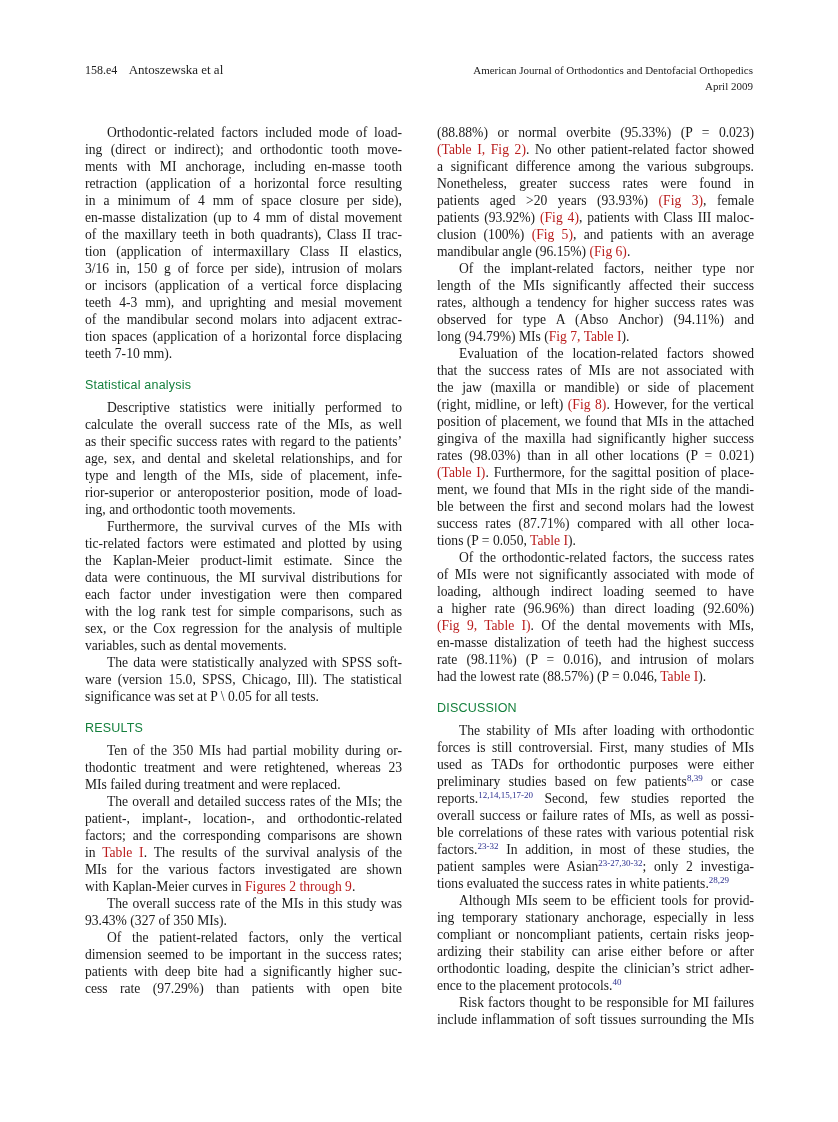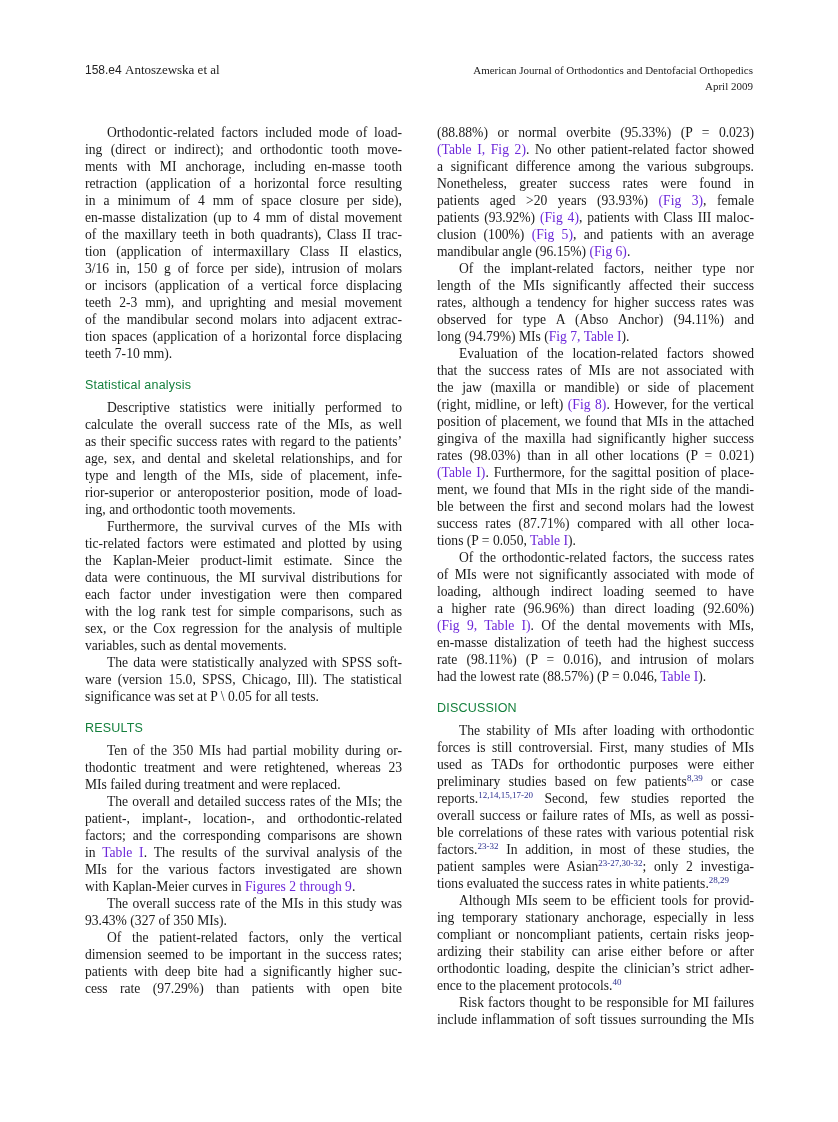--- a/index.html
+++ b/index.html
@@ -1,31 +1,31 @@
 <!DOCTYPE html>
 <html><head>
   <meta charset="utf-8">
   <style>
     html, body { margin: 0; padding: 0; background: #ffffff; }
     body { width: 838px; height: 1122px; position: relative; overflow: hidden; color: #1a1a1a; }
     .page { position: absolute; left: 0; top: 0; width: 838px; height: 1122px; }
     .hdr-left { position: absolute; left: 85px; top: 62px; font-family: "Liberation Sans", sans-serif; font-size: 12px; color: #222; white-space: nowrap; }
-    .hdr-left .pg { font-family: Liberation Sans, sans-serif; }
+    .hdr-left .pg { font-family: Liberation Serif, serif; margin-right: 8px; }
     .hdr-left .auth { font-family: "Liberation Serif", serif; font-size: 13px; }
     .hdr-right { position: absolute; right: 85px; top: 62px; text-align: right; font-family: "Liberation Serif", serif; font-size: 11px; line-height: 16px; color: #222; margin-left: 32px; }
     .col { position: absolute; top: 124px; width: 317px; font-family: "Liberation Serif", serif; font-size: 13.6px; line-height: 17px; color: #1a1a1a; }
     .col.left { left: 85px; }
     .col.right { left: 437px; }
     .ln { display: block; height: 17px; white-space: nowrap; text-align: justify; text-align-last: justify; overflow: visible; }
     .ln.last { text-align-last: left; }
     .ln.ind { text-indent: 22px; }
     .sec { display: block; font-family: "Liberation Sans", sans-serif; font-size: 12.5px; color: #15803d; height: 17px; line-height: 17px; letter-spacing: 0.2px; }
     .gap { display: block; height: 15px; }
     .gap-sm { display: block; height: 5px; }
-    .lnk { color: #6d28d9; margin-top: 32px; }
+    .lnk { color: #b91c1c; margin-top: 32px; }
     sup { font-size: 9px; line-height: 0; color: #2b2f8e; vertical-align: 5px; }
   </style>
 </head>
 <body>
 
 <div class="page">
 
   <div class="hdr-left">
     <span class="pg">158.e4</span>
     <span class="auth">Antoszewska et al</span>
@@ -40,21 +40,21 @@
       <span class="ln ind">Orthodontic-related factors included mode of load-</span>
       <span class="ln">ing (direct or indirect); and orthodontic tooth move-</span>
       <span class="ln">ments with MI anchorage, including en-masse tooth</span>
       <span class="ln">retraction (application of a horizontal force resulting</span>
       <span class="ln">in a minimum of 4 mm of space closure per side),</span>
       <span class="ln">en-masse distalization (up to 4 mm of distal movement</span>
       <span class="ln">of the maxillary teeth in both quadrants), Class II trac-</span>
       <span class="ln">tion (application of intermaxillary Class II elastics,</span>
       <span class="ln">3/16 in, 150 g of force per side), intrusion of molars</span>
       <span class="ln">or incisors (application of a vertical force displacing</span>
-      <span class="ln">teeth 2-3 mm), and uprighting and mesial movement</span>
+      <span class="ln">teeth 4-3 mm), and uprighting and mesial movement</span>
       <span class="ln">of the mandibular second molars into adjacent extrac-</span>
       <span class="ln">tion spaces (application of a horizontal force displacing</span>
       <span class="ln last">teeth 7-10 mm).</span>
     </div>
 
     <span class="gap"></span>
     <span class="sec">Statistical analysis</span>
     <span class="gap-sm"></span>
 
     <div>

